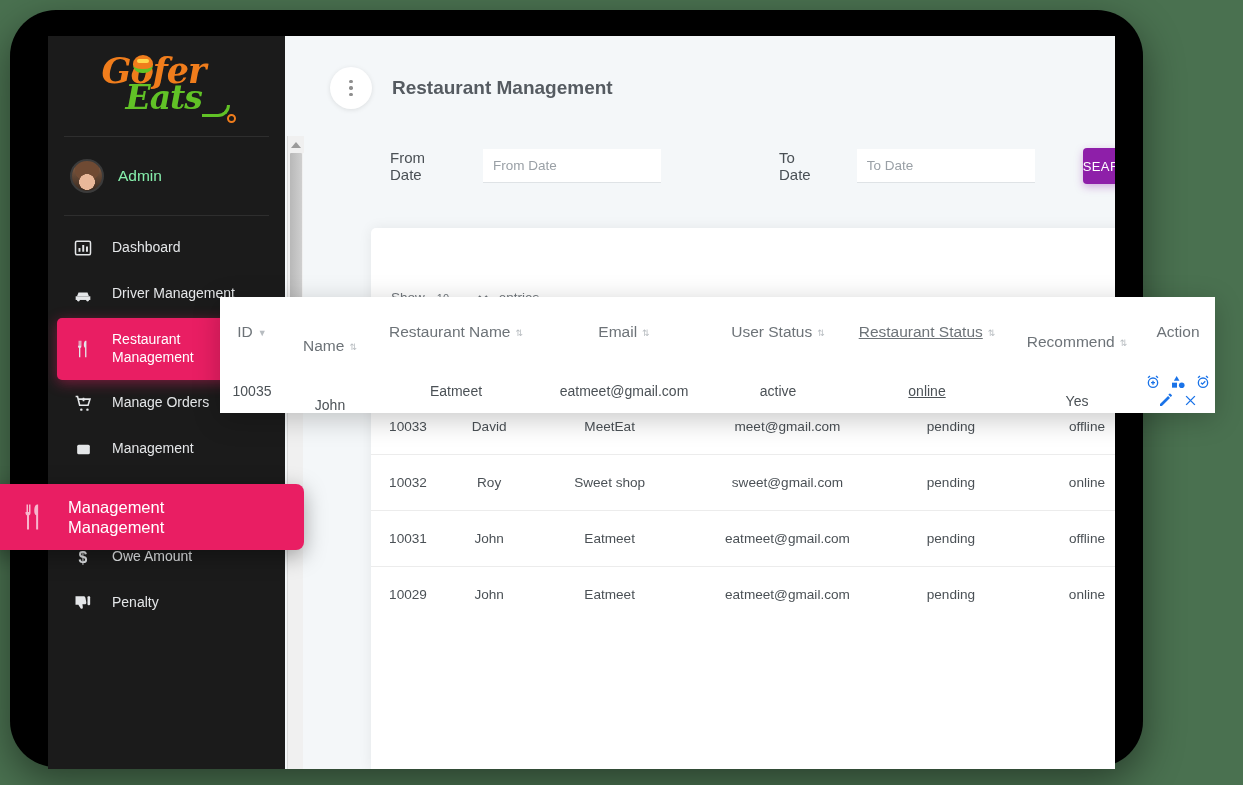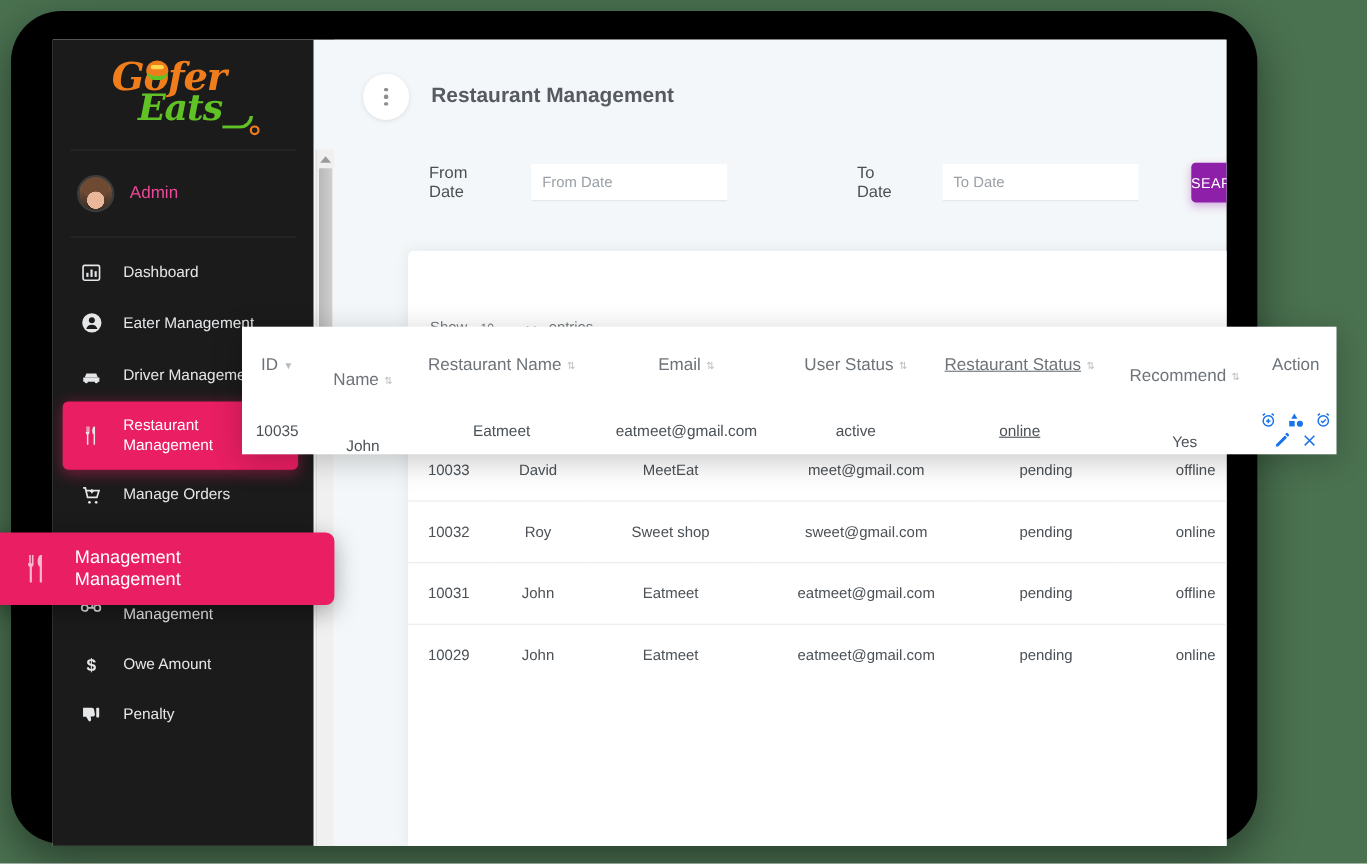--- a/index.html
+++ b/index.html
@@ -88,21 +88,21 @@
   }
   .avatar {
     width: 34px; height: 34px; border-radius: 50%;
     background:
       radial-gradient(circle at 50% 70%, #e9b89a 0 30%, transparent 31%),
       radial-gradient(circle at 50% 28%, #6f4a33 0 46%, transparent 47%),
       linear-gradient(#8a6348, #3a2a20);
     border: 2px solid #3b3b3b;
     flex: 0 0 auto;
   }
-  .profile-name { color: #ec4899; font-size: 15.5px; }
+  .profile-name { color: #86efac; font-size: 15.5px; }
 
   .nav { padding-top: 10px; }
   .nav-item {
     display: flex; align-items: center;
     gap: 18px; padding: 13px 0 13px 24px;
     color: #e4e6e8; font-size: 14px; line-height: 1.28;
     cursor: pointer; position: relative;
   }
   .nav-item .nicon {
     width: 22px; flex: 0 0 22px;
@@ -310,30 +310,20 @@
             <svg width="18" height="18" viewBox="0 0 24 24" fill="currentColor">
               <rect x="2" y="3" width="20" height="18" rx="2" fill="none" stroke="currentColor" stroke-width="2"></rect>
               <rect x="6" y="12" width="2.6" height="5"></rect>
                 <rect x="11" y="8" width="2.6" height="9"></rect>
                 <rect x="16" y="10" width="2.6" height="7"></rect>
             </svg>
           </span>
           <span class="nlabel">Dashboard</span>
         </div>
 
-        <div class="nav-item">
-          <span class="nicon">
-            <svg width="21" height="21" viewBox="0 0 24 24" fill="currentColor">
-              <circle cx="12" cy="12" r="10"></circle>
-                <circle cx="12" cy="9.2" r="3.1" fill="#1b1b1b"></circle>
-              <path d="M6.2 18.4a6 6 0 0 1 11.6 0z" fill="#1b1b1b"></path>
-            </svg>
-          </span>
-          <span class="nlabel">Eater Management</span>
-        </div>
 
         <div class="nav-item">
           <span class="nicon">
             <svg width="22" height="22" viewBox="0 0 24 24" fill="currentColor">
               <path d="M4 14.5h16v4H4z" rx="1"></path>
                 <path d="M5.5 14.5l1.6-4.2h9.8l1.6 4.2z"></path>
               <circle cx="7" cy="18.6" r="1.6"></circle>
                 <circle cx="17" cy="18.6" r="1.6"></circle>
             </svg>
           </span>

